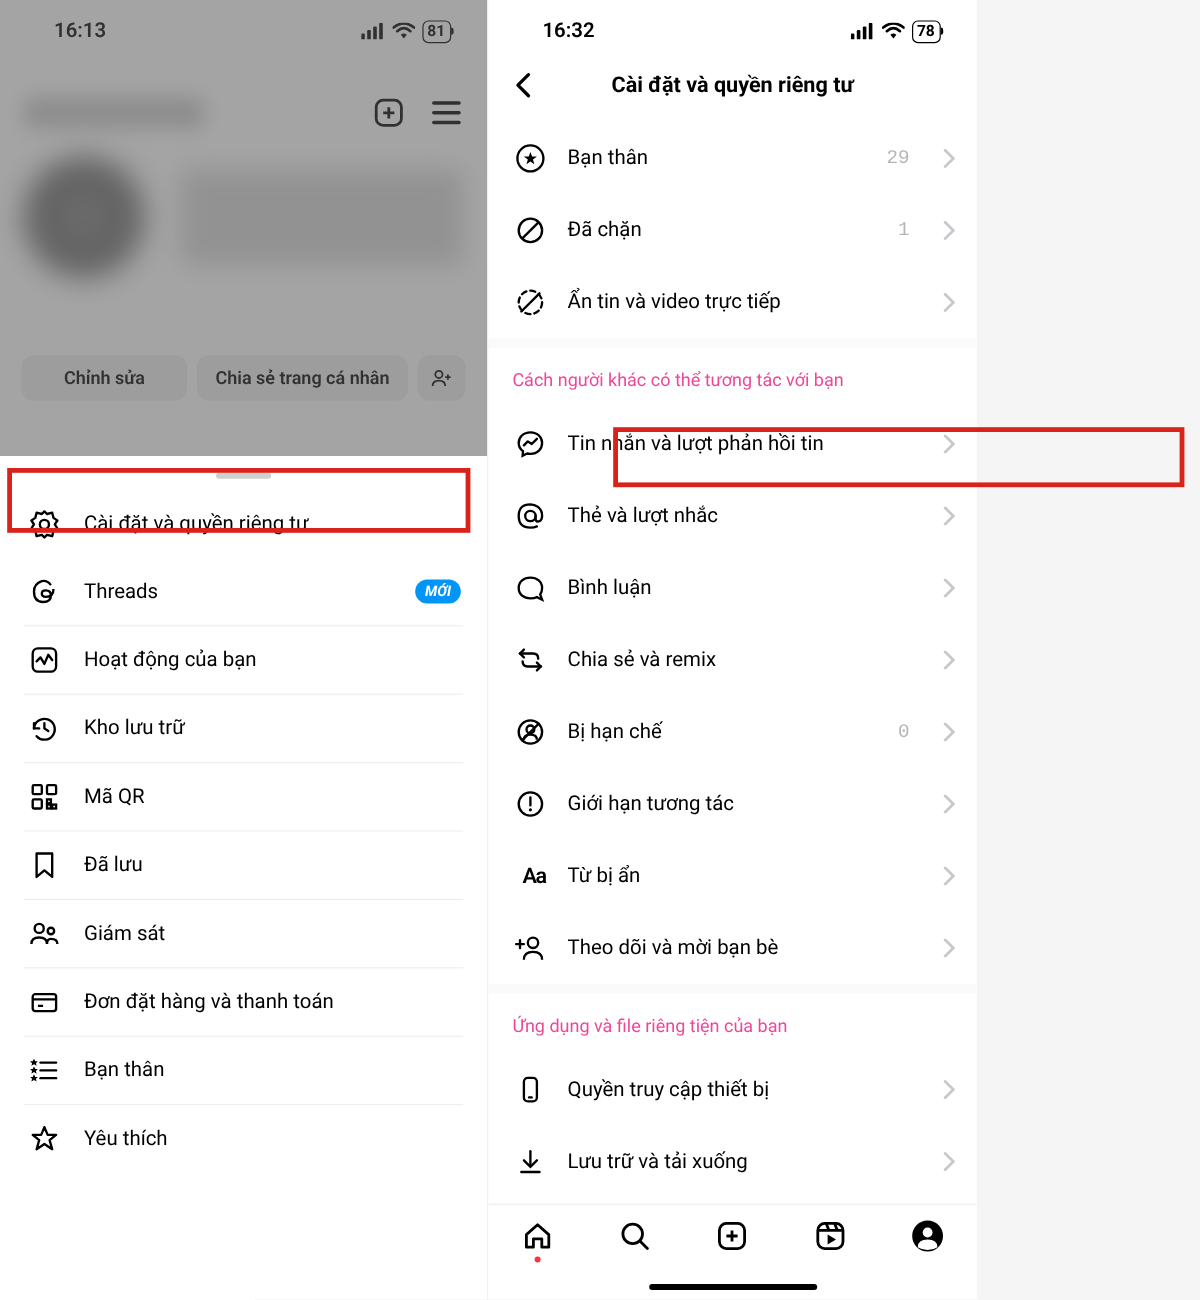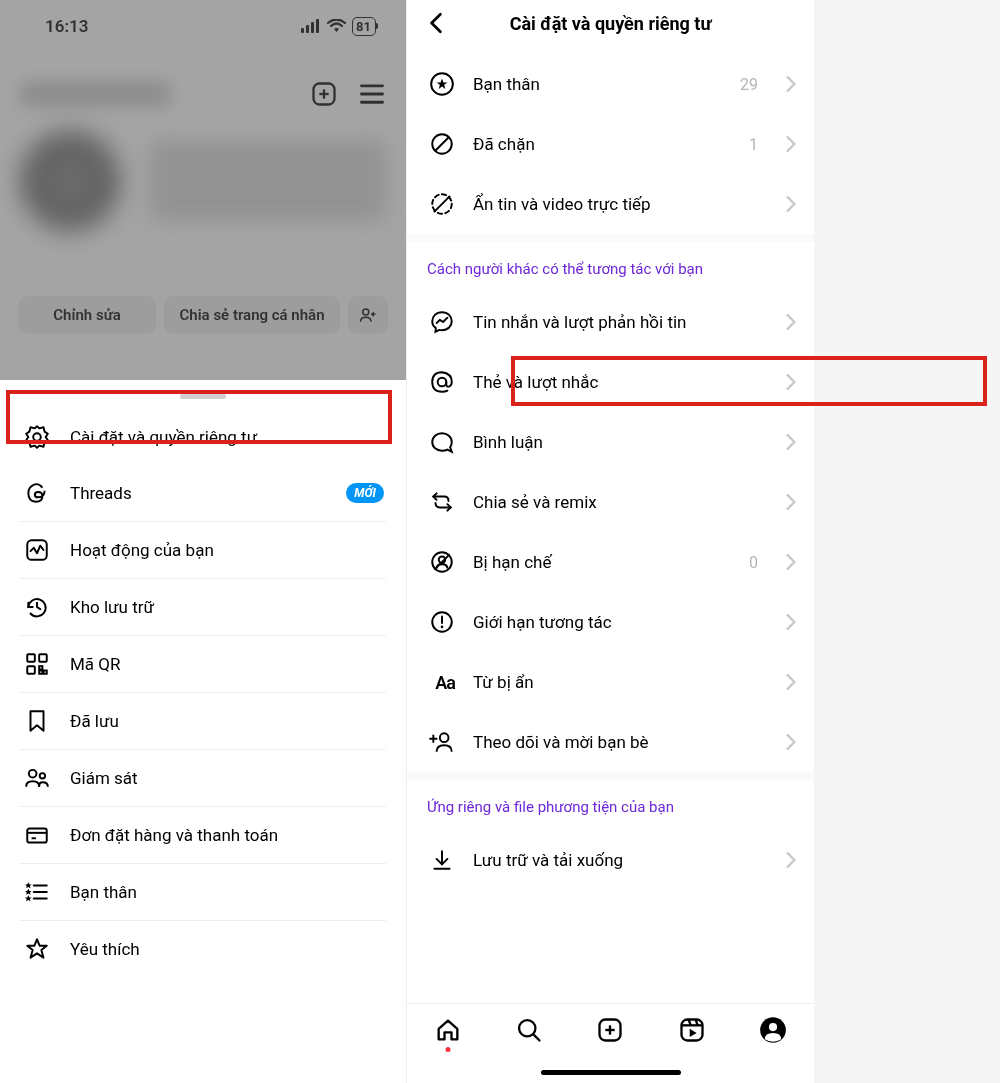--- a/index.html
+++ b/index.html
@@ -184,37 +184,38 @@
   .back-btn { width: 34px; display:flex; align-items:center; justify-content:center; }
   .header-title {
     flex: 1;
     text-align: center;
     font-weight: 700;
     font-size: 18px;
     margin-right: 34px;
   }
   .settings-list { }
   .section-header {
-    color: #6d28d9;
+    color: #ec4899;
     font-size: 15px;
     padding: 18px 20px 14px 20px;
     border-top: 8px solid #fafafa;
   }
   .settings-row {
     display: flex;
     align-items: center;
     gap: 18px;
     padding: 16px 18px 16px 20px;
     font-size: 17px;
   }
   .settings-count {
     margin-left: auto;
     color: #b5b5b5;
     font-size: 16px;
     padding-right: 4px;
+    font-family: Liberation Mono, monospace;
   }
   .chev {
     color: #c7c7cc;
     margin-left: auto;
     flex-shrink: 0;
   }
   .settings-row .settings-count + .chev { margin-left: 6px; }
   .hl-right { left: 511px; width: 476px; top: 356px; height: 50px; }
 
   
@@ -423,20 +424,43 @@
         <span>Yêu thích</span>
       </div>
     </div>
   </div>
 
   <div class="highlight-red hl-left"></div>
   <div class="home-indicator"></div>
 </div>
 
 <div class="phone">
+  <div class="status-bar">
+    <span>16:32</span>
+    <span class="status-right">
+      <span class="signal-icon">
+        <svg width="20" height="14" viewBox="0 0 20 14">
+            <rect x="0" y="9" width="3" height="5" rx="1"></rect>
+            <rect x="5" y="6" width="3" height="8" rx="1"></rect>
+            <rect x="10" y="3" width="3" height="11" rx="1"></rect>
+            <rect x="15" y="0" width="3" height="14" rx="1"></rect>
+          </svg>
+      </span>
+      <span class="wifi-icon">
+        <svg width="19" height="14" viewBox="0 0 19 14">
+            <path d="M9.5 13 L7 10 Q9.5 8 12 10 Z" fill="#000"></path>
+            <path d="M4 7 Q9.5 2 15 7" stroke="#000" stroke-width="2.2" fill="none" stroke-linecap="round"></path>
+            <path d="M1 4 Q9.5 -3 18 4" stroke="#000" stroke-width="2.2" fill="none" stroke-linecap="round"></path>
+          </svg>
+      </span>
+      <span class="battery">
+          <span>78</span>
+        </span>
+    </span>
+  </div>
 
   <div class="header-right">
     <span class="back-btn">
       <svg width="16" height="22" viewBox="0 0 12 20" fill="none" stroke="#000" stroke-width="2.5" stroke-linecap="round" stroke-linejoin="round">
           <polyline points="10,2 2,10 10,18"></polyline>
         </svg>
     </span>
     <div class="header-title">Cài đặt và quyền riêng tư</div>
   </div>
 
@@ -608,22 +632,36 @@
           </svg>
       </span>
       <span>Theo dõi và mời bạn bè</span>
       <span class="chev">
           <svg width="10" height="16" viewBox="0 0 8 14" fill="none" stroke="#c7c7cc" stroke-width="2" stroke-linecap="round">
             <polyline points="1,1 7,7 1,13"></polyline>
           </svg>
         </span>
     </div>
 
-    <div class="section-header">Ứng riêng và file phương tiện của bạn</div>
-
+    <div class="section-header">Ứng dụng và file riêng tiện của bạn</div>
+
+    <div class="settings-row">
+      <span class="menu-icon">
+        <svg width="26" height="26" viewBox="0 0 24 24" fill="none" stroke="#000" stroke-width="1.8">
+            <rect x="7" y="3" width="10" height="18" rx="3"></rect>
+            <line x1="11" y1="18" x2="13" y2="18" stroke-linecap="round"></line>
+          </svg>
+      </span>
+      <span>Quyền truy cập thiết bị</span>
+      <span class="chev">
+          <svg width="10" height="16" viewBox="0 0 8 14" fill="none" stroke="#c7c7cc" stroke-width="2" stroke-linecap="round">
+            <polyline points="1,1 7,7 1,13"></polyline>
+          </svg>
+        </span>
+    </div>
 
     <div class="settings-row">
       <span class="menu-icon">
         <svg width="26" height="26" viewBox="0 0 24 24" fill="none" stroke="#000" stroke-width="1.8" stroke-linecap="round">
             <line x1="12" y1="4" x2="12" y2="15"></line>
             <polyline points="7,11 12,16 17,11"></polyline>
             <line x1="5" y1="20" x2="19" y2="20"></line>
           </svg>
       </span>
       <span>Lưu trữ và tải xuống</span>

